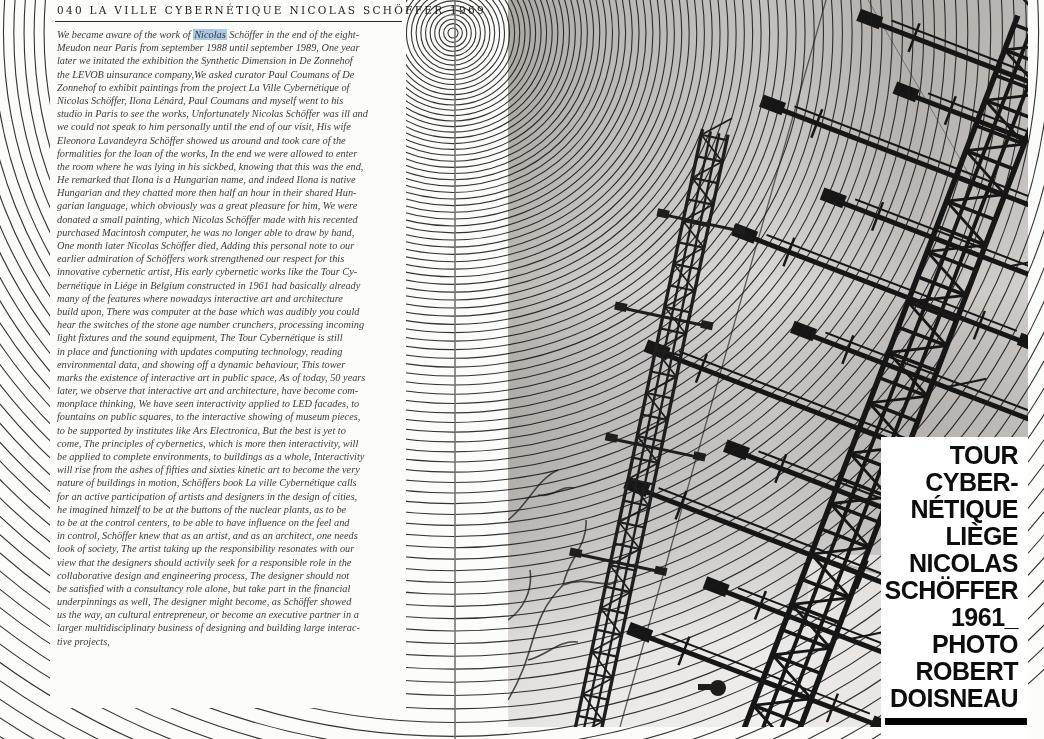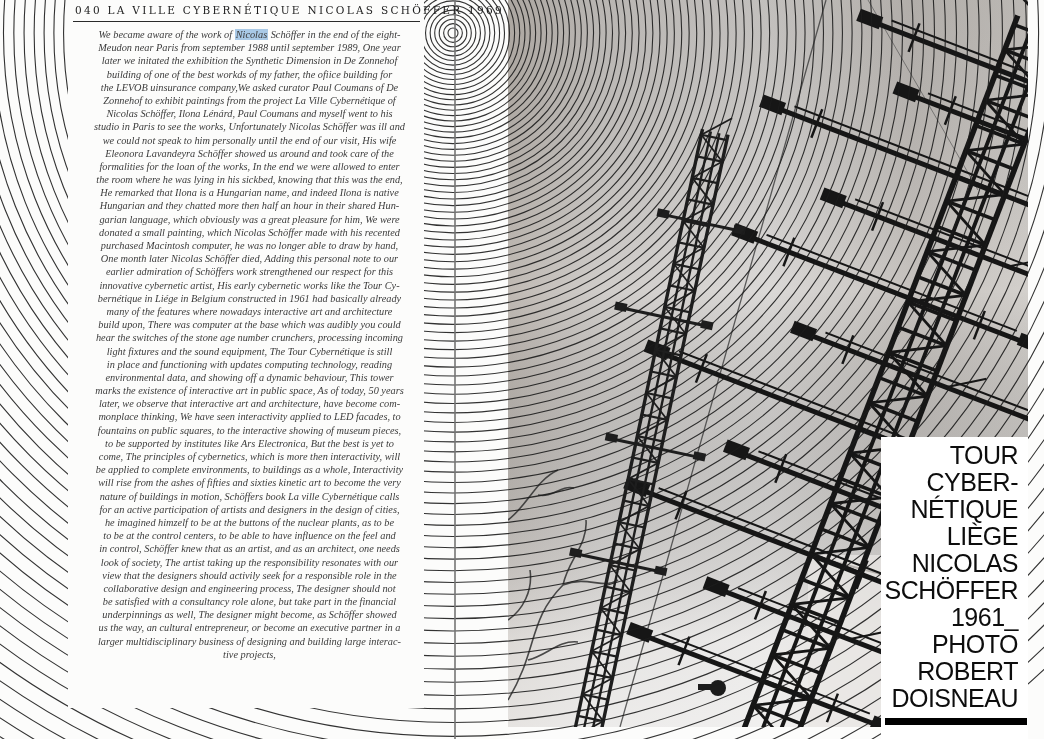--- a/index.html
+++ b/index.html
@@ -2,34 +2,34 @@
 <html><head>
 <meta charset="utf-8">
 <style>
   html,body{margin:0;padding:0;}
   body{width:1044px;height:739px;position:relative;overflow:hidden;
        background:#fcfcfb;font-family:"Liberation Serif",serif;}
   
   #photo{position:absolute;left:508px;top:0;width:520px;height:727px;z-index:1;}
   #arcs{position:absolute;left:0;top:0;width:1044px;height:739px;z-index:2;pointer-events:none;}
   
-  #text-panel{position:absolute;left:50px;top:0;width:356px;height:708px;background:#fcfcfb;z-index:3;margin-left:18px;}
+  #text-panel{position:absolute;left:50px;top:0;width:356px;height:708px;background:#fcfcfb;z-index:3;}
   #page-header{position:absolute;left:7px;top:4px;width:349px;
       font-family:"DejaVu Serif",serif;font-size:10.5px;letter-spacing:2.3px;
       color:#1d1d1d;white-space:nowrap;}
   #header-rule{position:absolute;left:5px;top:21px;width:347px;height:0;border-top:1.2px solid #2a2a2a;}
-  #article{position:absolute;left:7px;top:28px;width:349px;text-align:center;}
+  #article{position:absolute;left:7px;top:28px;width:349px;}
   .tline{height:13.2px;line-height:13.2px;font-style:italic;font-size:10.3px;
       color:#3b3b3b;white-space:pre;}
   .hl{padding:0 1px;}
   
   #caption-box{position:absolute;left:881px;top:437px;width:147px;height:302px;
       background:#ffffff;z-index:4;}
   #caption-lines{position:absolute;right:10px;top:5px;text-align:right;}
-  .cline{font-family:"Liberation Sans",sans-serif;font-weight:normal;font-size:25px;
+  .cline{font-family:"Liberation Sans",sans-serif;font-weight:bold;font-size:25px;
       line-height:27px;letter-spacing:-0.5px;color:#0d0d0d;white-space:nowrap;}
   #caption-bar{position:absolute;left:4px;top:281px;width:142px;height:7px;background:#000;}
 </style>
 </head>
 <body>
 
 <svg id="photo" viewBox="0 0 520 727">
     <defs>
       <linearGradient id="sky" x1="0" y1="0" x2="1" y2="0">
         <stop offset="0%" stop-color="#c0bab4"></stop>
@@ -376,21 +376,20 @@
     <line id="fold" x1="455" y1="0" x2="455" y2="739" stroke="#757575" stroke-width="1.6"></line>
   </svg>
 
 <div id="text-panel">
   <div id="page-header">040 LA VILLE CYBERNÉTIQUE NICOLAS SCHÖFFER 1969</div>
   <div id="header-rule"></div>
   <div id="article">
       <div class="tline"><span>We became aware of the work of </span><span class="hl" style="background: rgb(169, 201, 230);">Nicolas</span><span> Schöffer in the end of the eight-</span></div>
       <div class="tline">Meudon near Paris from september 1988 until september 1989, One year</div>
       <div class="tline">later we initated the exhibition the Synthetic Dimension in De Zonnehof</div>
-      <div class="tline">building of one of the best workds of my father, the ofiice building for</div>
       <div class="tline">the LEVOB uinsurance company,We asked curator Paul Coumans of De</div>
       <div class="tline">Zonnehof to exhibit paintings from the project La Ville Cybernétique of</div>
       <div class="tline">Nicolas Schöffer, Ilona Lénárd, Paul Coumans and myself went to his</div>
       <div class="tline">studio in Paris to see the works, Unfortunately Nicolas Schöffer was ill and</div>
       <div class="tline">we could not speak to him personally until the end of our visit, His wife</div>
       <div class="tline">Eleonora Lavandeyra Schöffer showed us around and took care of the</div>
       <div class="tline">formalities for the loan of the works, In the end we were allowed to enter</div>
       <div class="tline">the room where he was lying in his sickbed, knowing that this was the end,</div>
       <div class="tline">He remarked that Ilona is a Hungarian name, and indeed Ilona is native</div>
       <div class="tline">Hungarian and they chatted more then half an hour in their shared Hun-</div>

